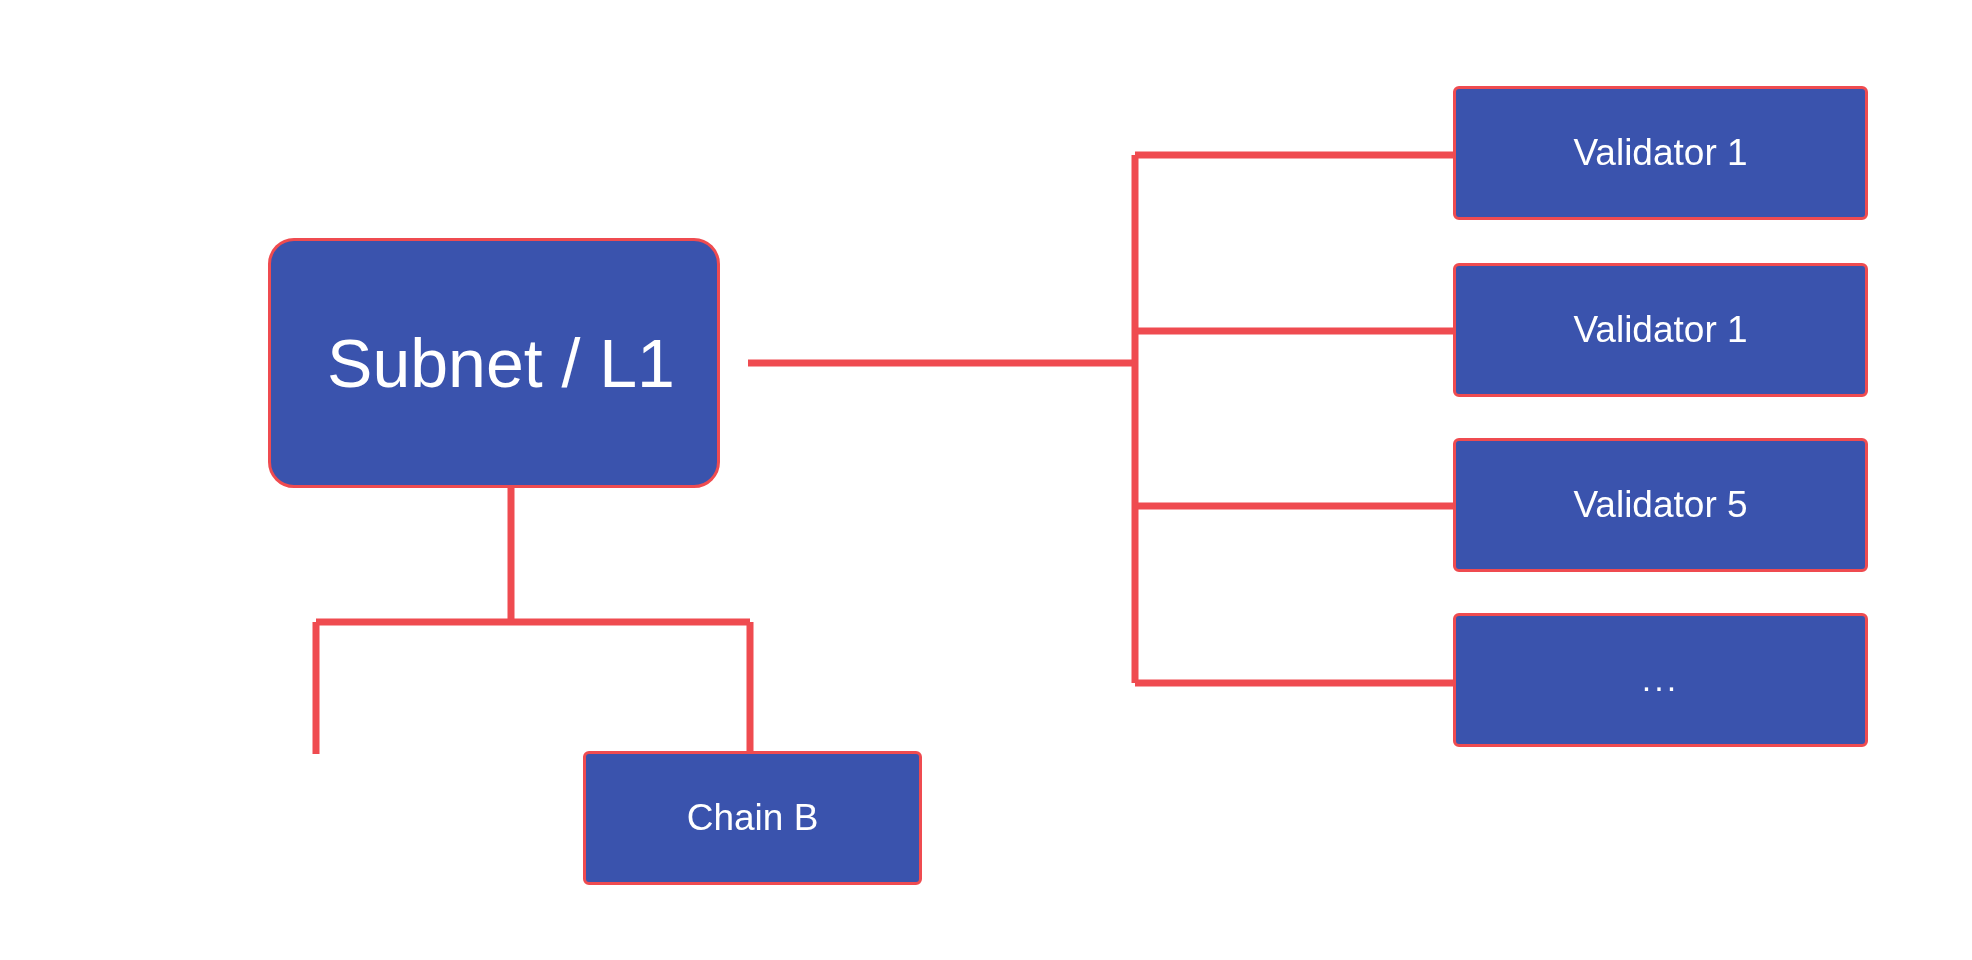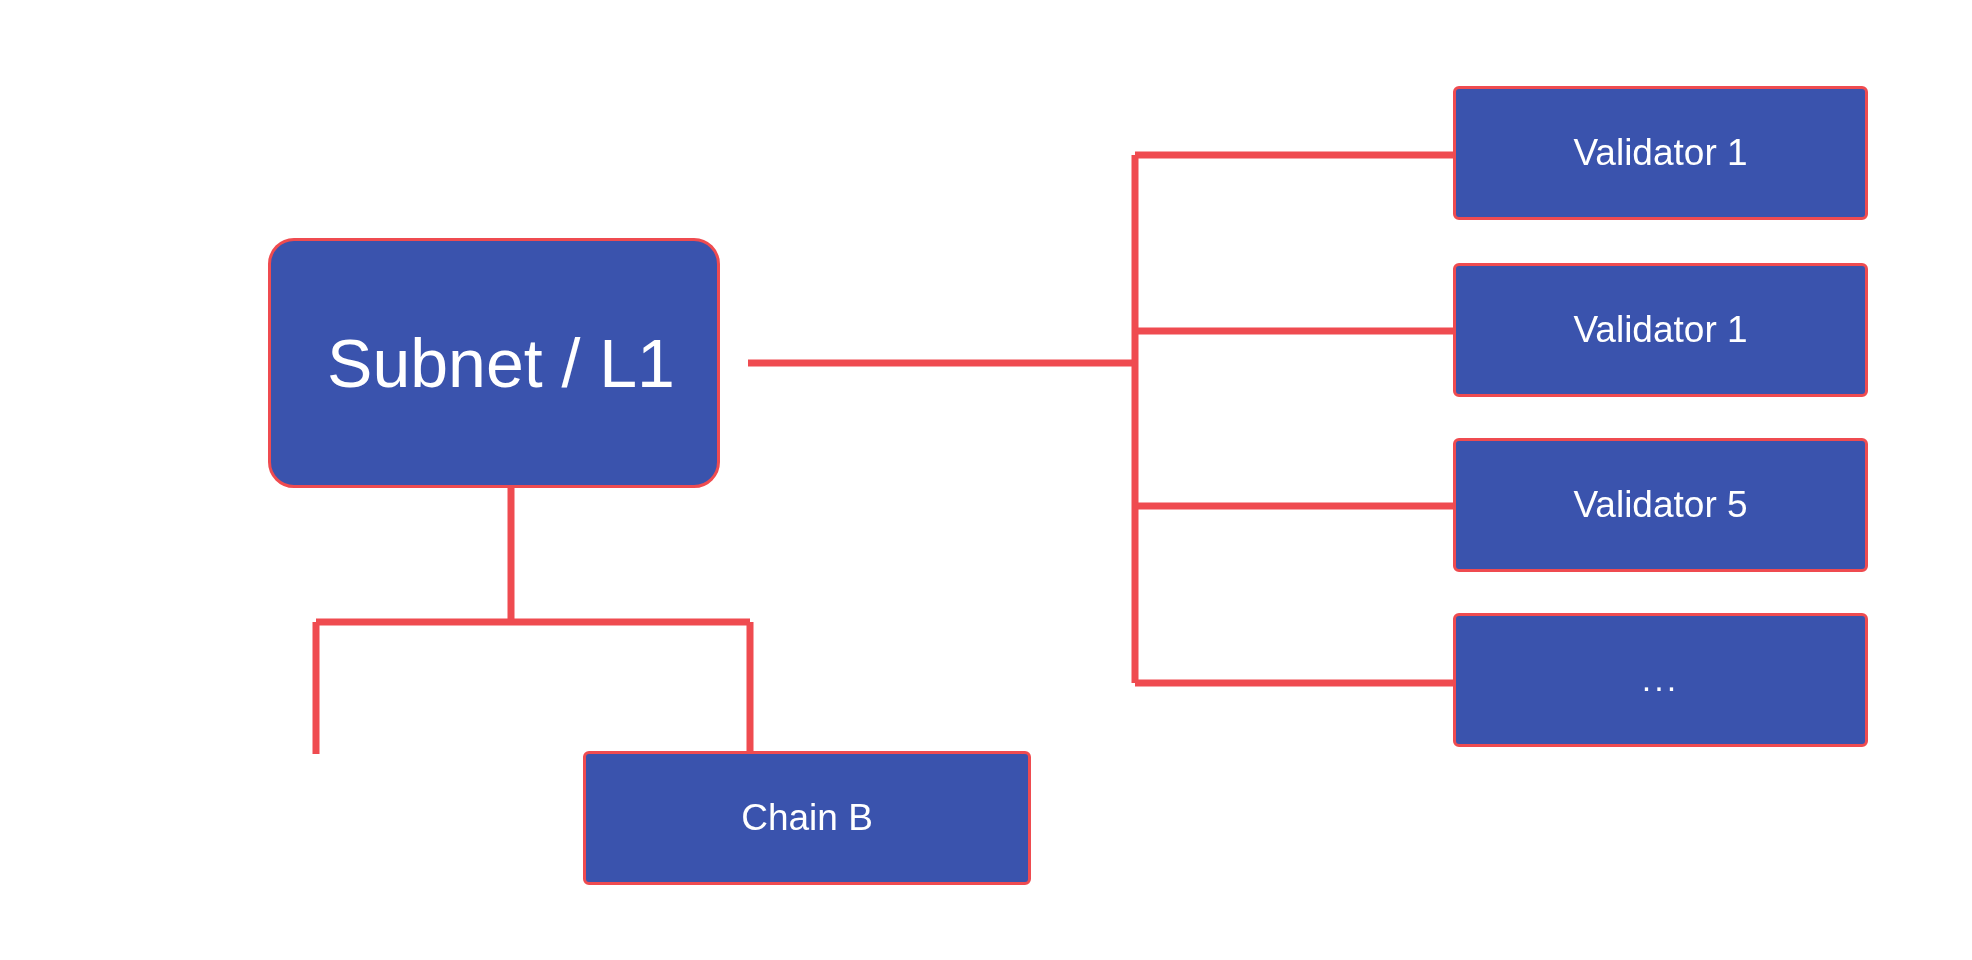--- a/index.html
+++ b/index.html
@@ -58,21 +58,21 @@
   #node-chain-a {
     left: 108px;
     top: 751px;
     width: 415px;
     height: 134px;
     font-size: 37px;
   }
   #node-chain-b {
     left: 583px;
     top: 751px;
-    width: 448px;
+    width: 339px;
     height: 134px;
     font-size: 37px;
   }
   .validator {
     left: 1453px;
     width: 415px;
     height: 134px;
     font-size: 37px;
   }
   #node-validator-1 { top: 86px; }

